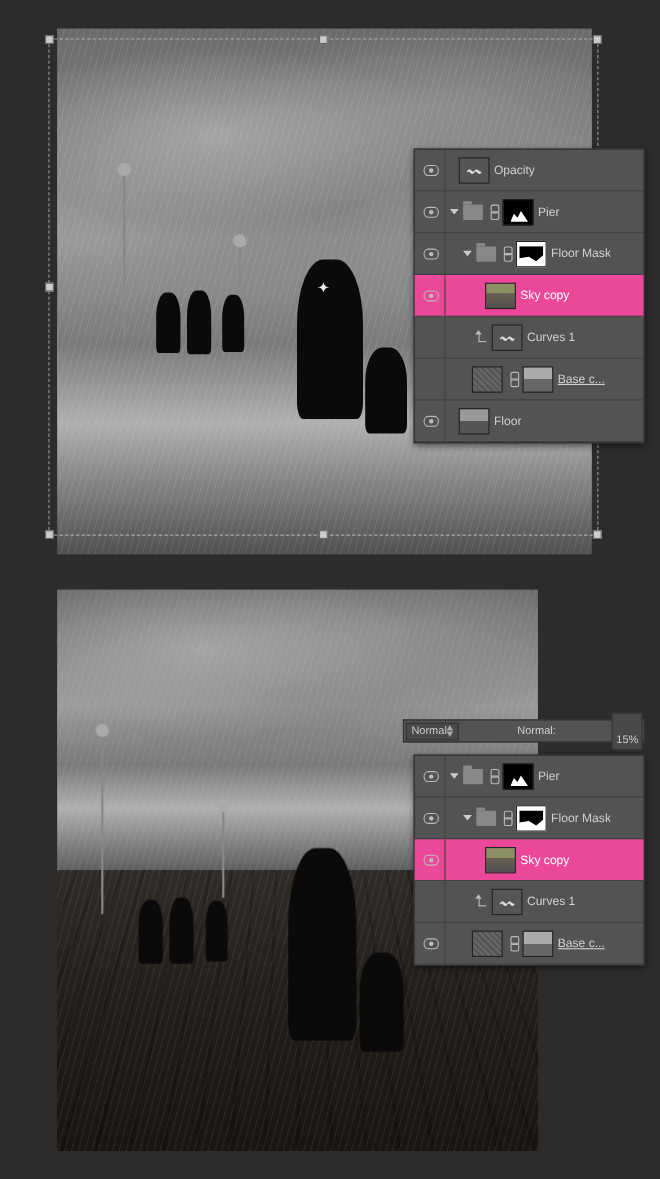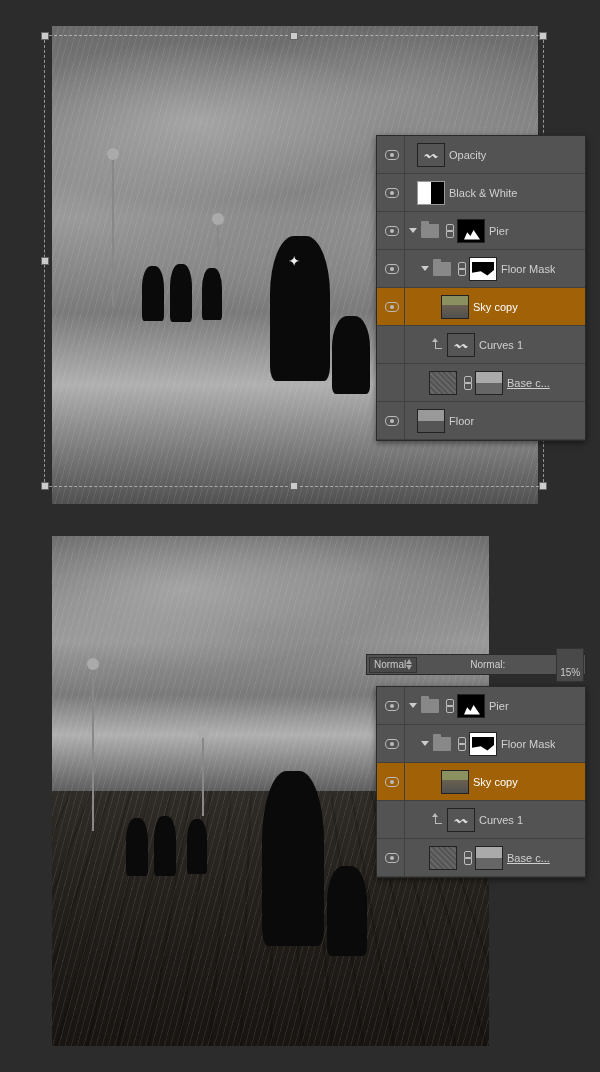--- a/index.html
+++ b/index.html
@@ -138,21 +138,21 @@
     border-top: 4px solid #aaa;
   }
   .layer-row {
     display: flex;
     align-items: center;
     height: 38px;
     border-bottom: 1px solid #404040;
     padding-left: 2px;
     position: relative;
   }
-  .layer-row.selected { background: #a16207; color: #fff; }
+  .layer-row.selected { background: #ec4899; color: #fff; }
   .vis-col {
     width: 26px;
     display: flex;
     align-items: center;
     justify-content: center;
     border-right: 1px solid #404040;
     align-self: stretch;
   }
   .eye {
     width: 14px; height: 10px;
@@ -310,28 +310,20 @@
 </div>
 
 <div class="panel top">
   <div class="layer-row">
     <div class="vis-col">
         <div class="eye"></div>
       </div>
     <div class="indent"></div>
     <div class="thumb adj">〰</div>
     <span class="lbl">Opacity</span>
-  </div>
-  <div class="layer-row">
-    <div class="vis-col">
-        <div class="eye"></div>
-      </div>
-    <div class="indent"></div>
-    <div class="thumb" style="background:linear-gradient(90deg,#fff 50%,#000 50%);border:1px solid #999"></div>
-    <span class="lbl">Black &amp; White</span>
   </div>
   <div class="layer-row">
     <div class="vis-col">
         <div class="eye"></div>
       </div>
     <div class="disclose"></div>
     <div class="folder-icon"></div>
     <div class="link-icn"></div>
     <div class="thumb mask-b"></div>
     <span class="lbl">Pier</span>

